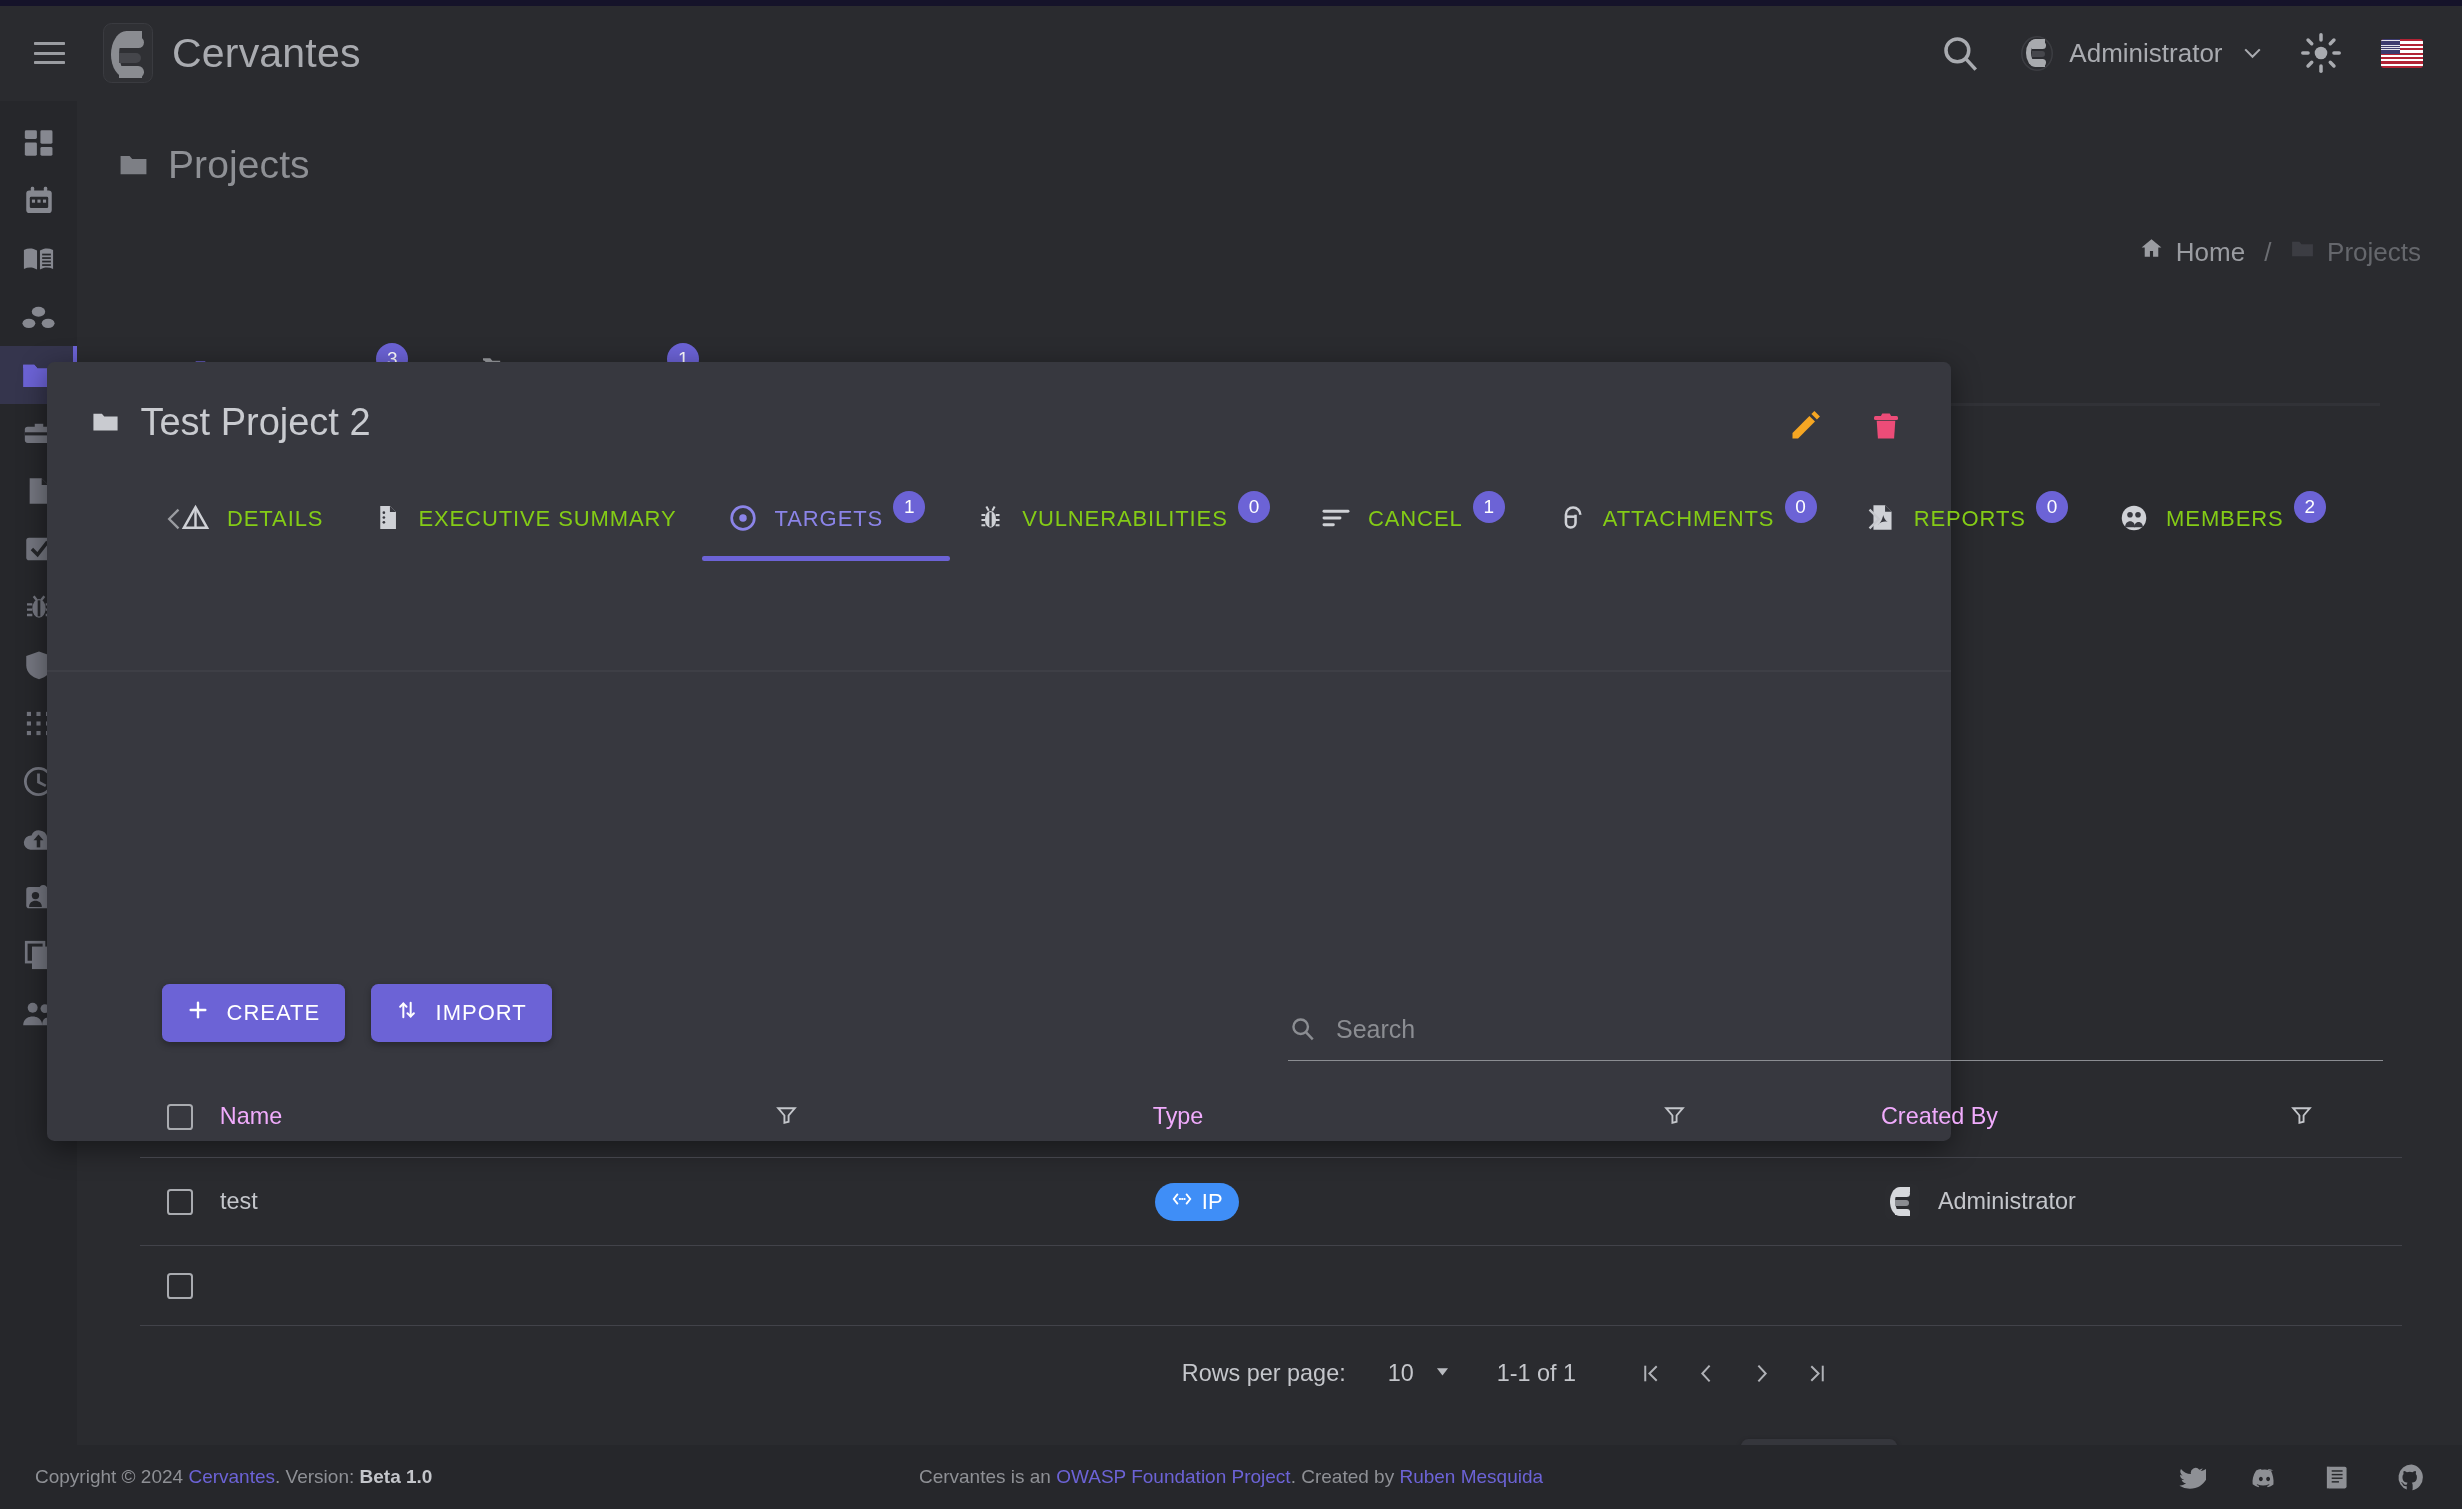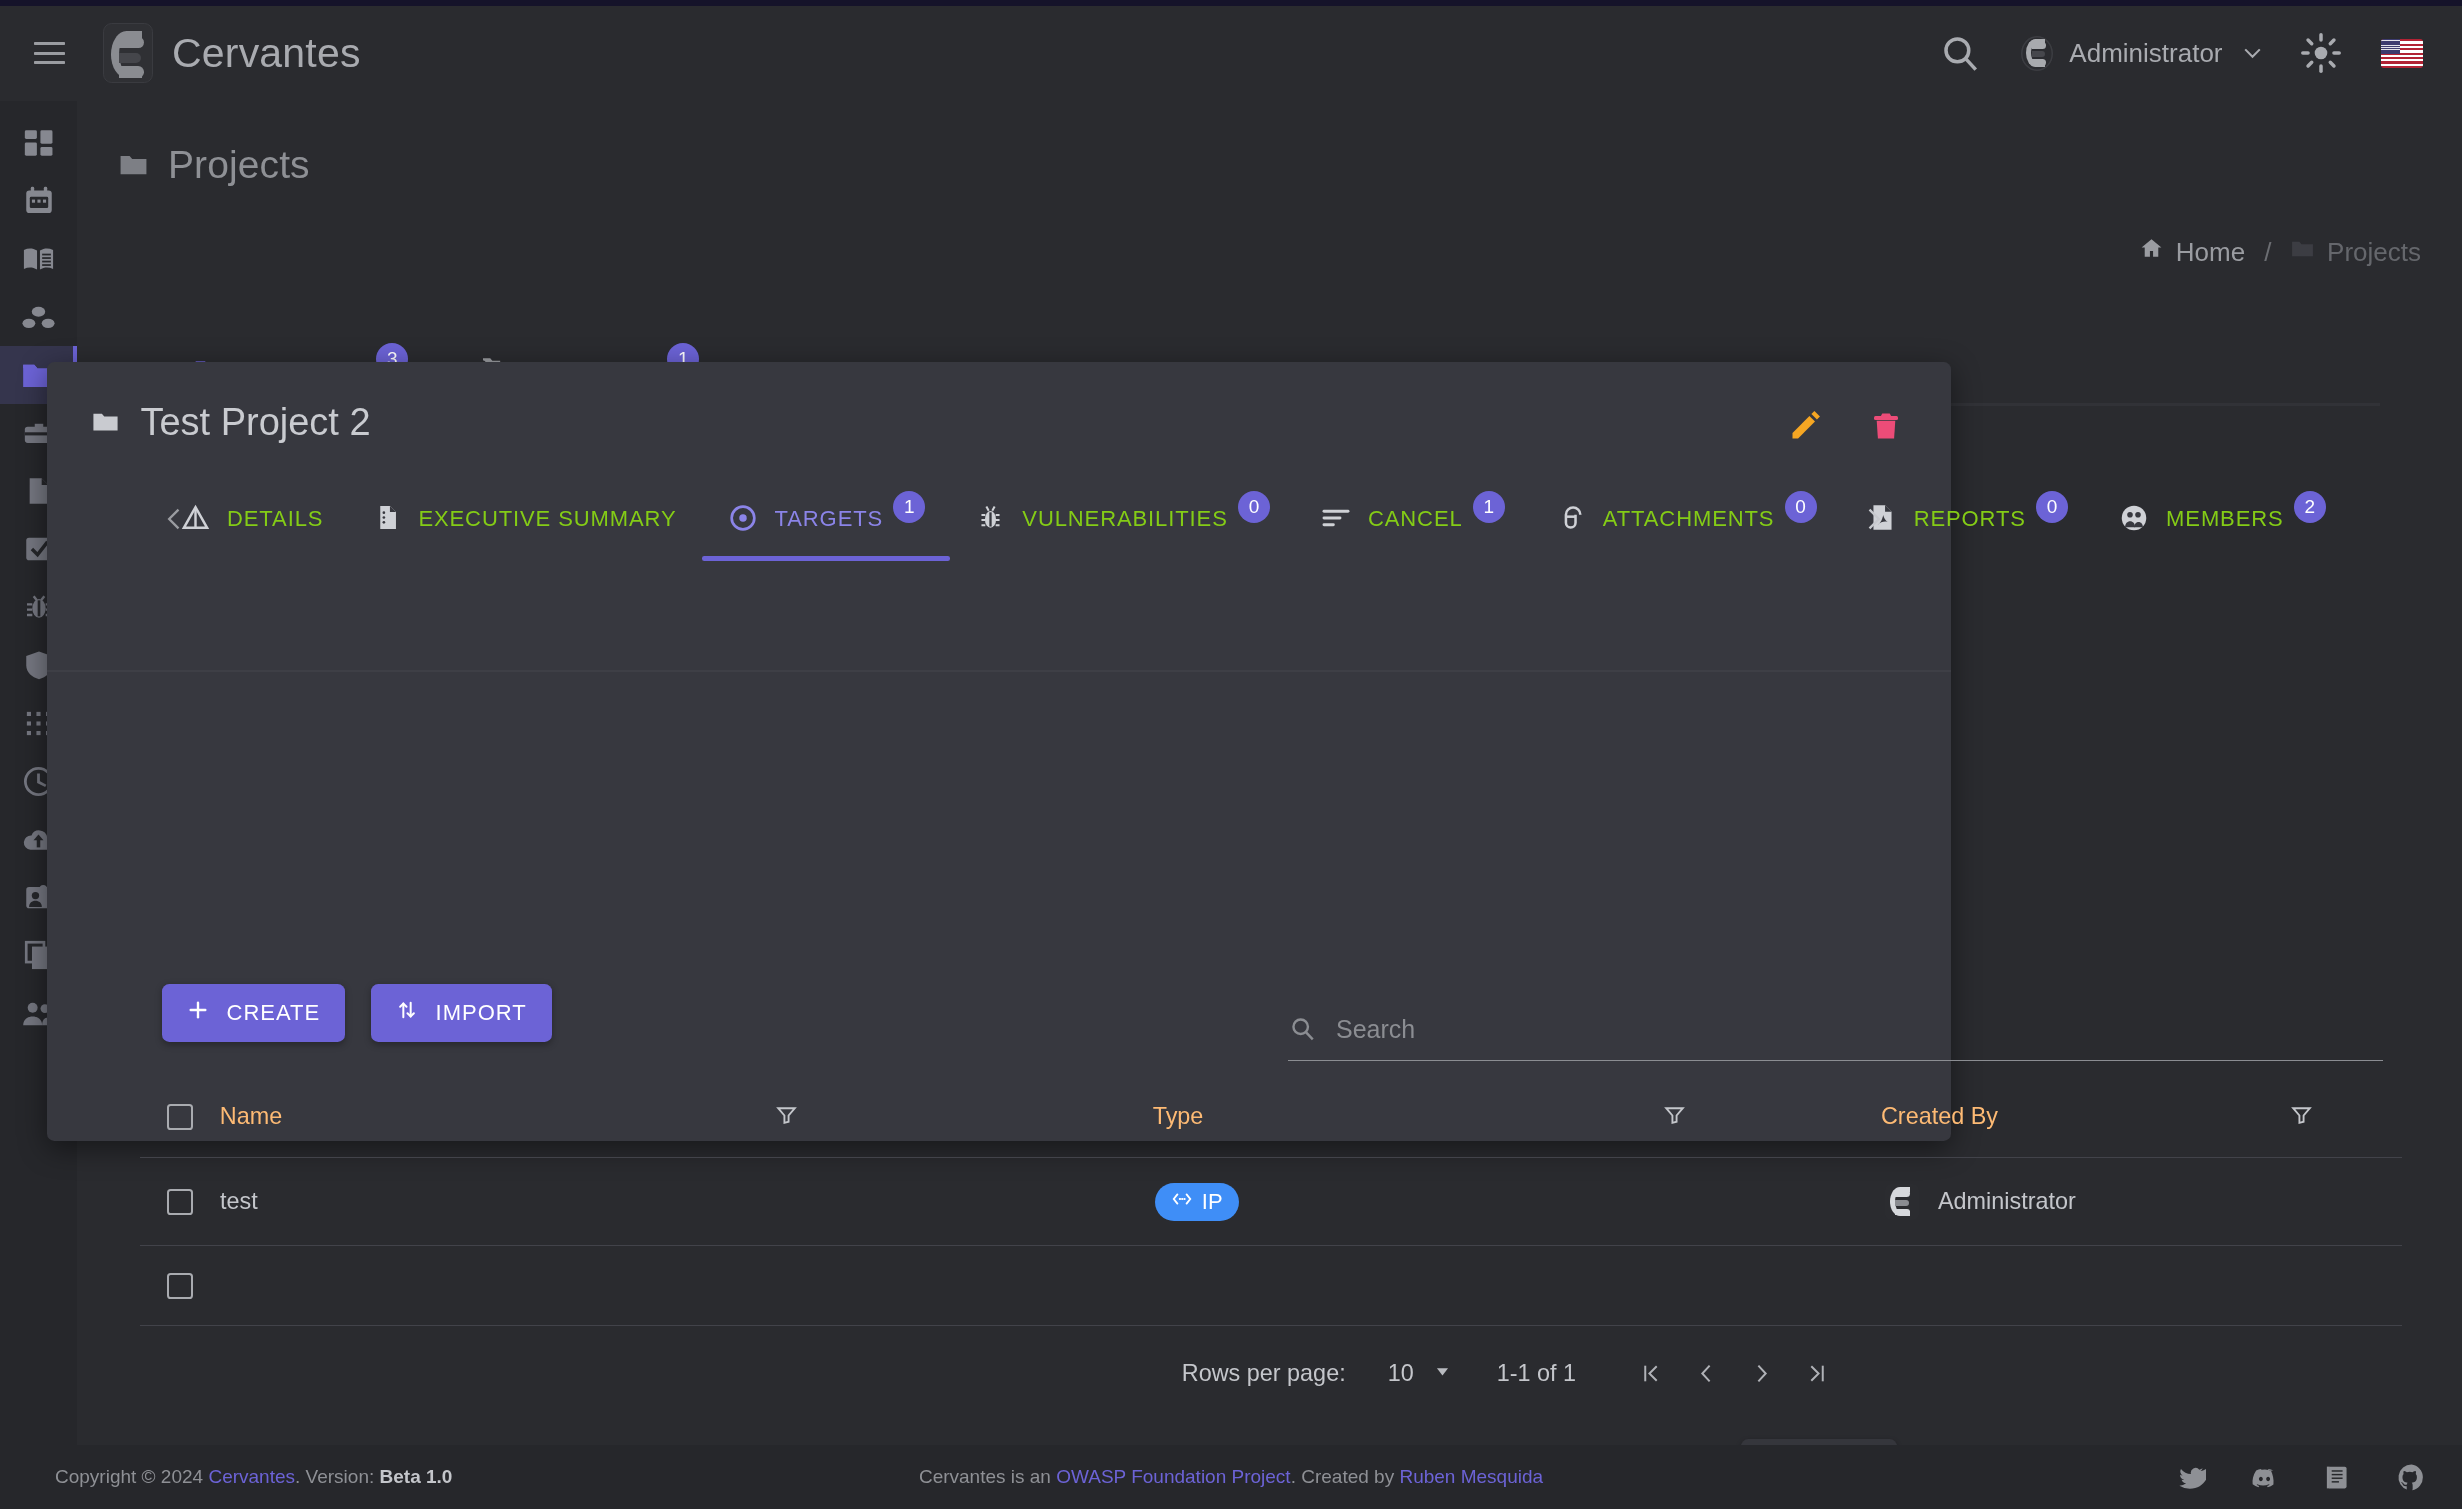--- a/index.html
+++ b/index.html
@@ -133,21 +133,21 @@
   .trow.data { height:88px; }
   .trow.empty { height:80px; }
   .cbcell { width:80px; display:flex; justify-content:center; align-items:center; }
   .cb { width:26px; height:26px; border:2.2px solid #a9abb0; border-radius:3.6px; cursor:pointer; }
   .c-name { width: 555px; }
   .c-f1 { width: 380px; display:flex; justify-content:flex-start; }
   .c-type { width: 511px; }
   .c-f2 { width: 219px; }
   .c-by { width: 409px; }
   .c-f3 { flex:1; display:flex; justify-content:flex-end; padding-right: 88px; }
-  .th { font-size:23.4px; color:#fdba74; }
+  .th { font-size:23.4px; color:#f0abfc; }
   .td { font-size:23.4px; color:#c4c6cb; }
   .filter-ico { cursor:pointer; }
   .pill {
     display:inline-flex; align-items:center; gap:8.8px; background:#3f8ef7; color:#fff;
     border-radius:19px; height:38px; padding:0 16px; font-size:22px;
   }
   .bycell { display:flex; align-items:center; gap:19px; }
   .avatar-row { width:34px; height:36px; border-radius:5.8px; background:#2b2c30; position:relative; overflow:hidden; flex:none; }
   .avatar-row .a1 { position:absolute; left:5.1px; top:3.6px; width:20px; height:29px; border:5.1px solid #d6d8dc;
      border-right:none; border-radius:50% 0 0 50%/50% 0 0 50%; }
@@ -168,21 +168,21 @@
     background:#35363c; color:#d2d4d8; font-size:23.4px; letter-spacing:0.9px; border:none; cursor:pointer;
     display:flex; align-items:center; font-family:"Liberation Sans", sans-serif;
     box-shadow: 0 2.2px 5.8px rgba(0,0,0,.35);
   }
 
   
   .footer {
     position:absolute; left:0; top:1445px; width:2462px; height:64px; background:#26272b;
     display:flex; align-items:center; font-size:19px; color:#8e9095;
   }
-  .footer .left { margin-left:55px; }
+  .footer .left { margin-left:35px; }
   .footer .mid { position:absolute; left:50%; transform:translateX(-50%); white-space:nowrap; }
   .footer .right { position:absolute; right:35px; display:flex; align-items:center; gap:44px; }
   .footer a, .lnk { color:#6c63d6; text-decoration:none; cursor:pointer; }
   .footer b { color:#c4c6cb; font-weight:bold; }
   .fico { cursor:pointer; display:flex; }
 </style>
 </head>
 <body>
 
 <div class="app">

